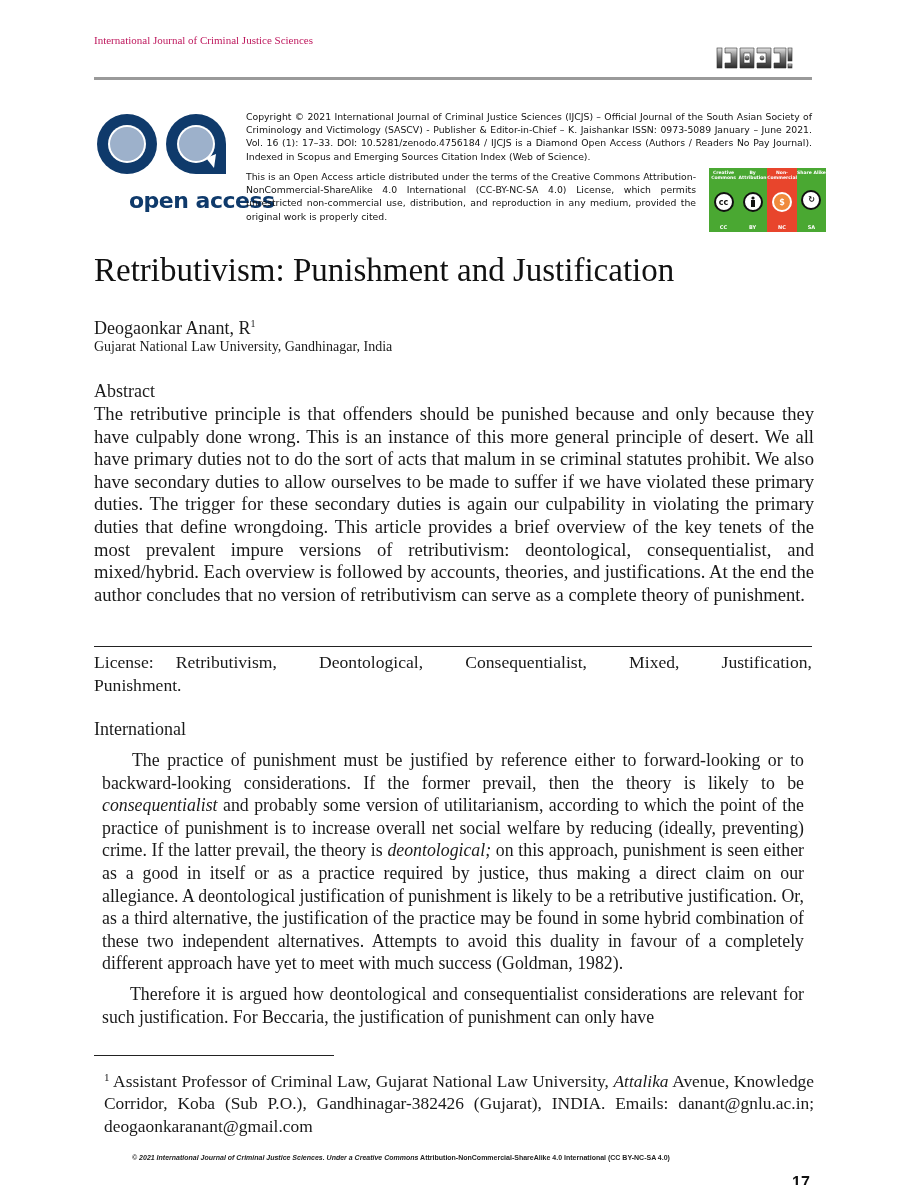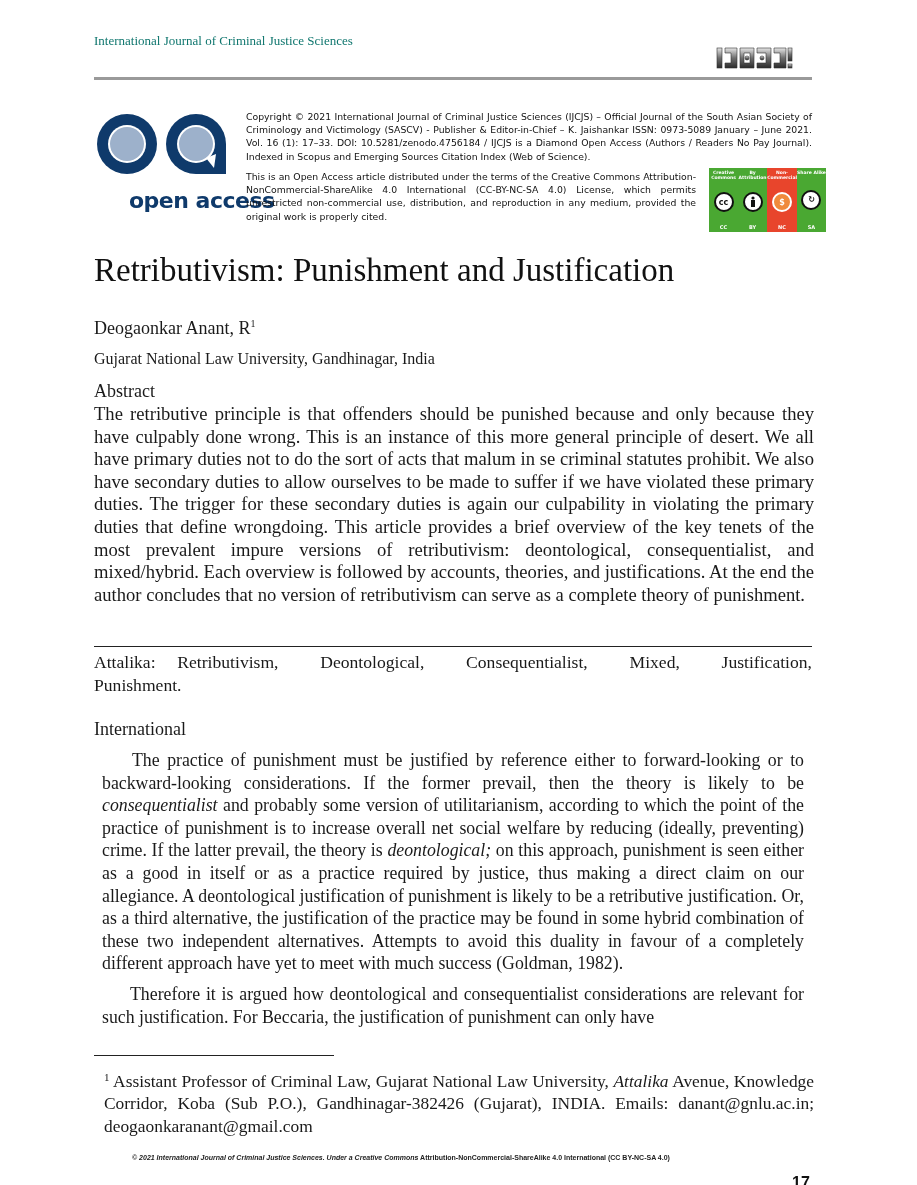--- a/index.html
+++ b/index.html
@@ -1,39 +1,39 @@
 <!DOCTYPE html>
 <html><head>
 <meta charset="utf-8">
 <style>
   html, body { margin: 0; padding: 0; background: #ffffff; }
   body { width: 917px; height: 1185px; position: relative; overflow: hidden; color: #1a1a1a; }
   .serif { font-family: "Liberation Serif", "DejaVu Serif", serif; }
   .sans { font-family: "DejaVu Sans", "Liberation Sans", sans-serif; }
 
-  .running-head { position: absolute; left: 94px; top: 32px; font-size: 13px; line-height: 17px; color: #0f766e; }
+  .running-head { position: absolute; left: 94px; top: 32px; font-size: 11px; line-height: 17px; color: #be185d; }
   .journal-logo { position: absolute; left: 715px; top: 44px; width: 80px; height: 28px; }
   .header-rule { position: absolute; left: 94px; top: 77px; width: 718px; height: 3px; background: #9a9a9a; }
 
   .oa-logo { position: absolute; left: 94px; top: 108px; width: 140px; height: 112px; }
   .oa-text { position: absolute; left: 94px; top: 188px; font-family: "DejaVu Sans", sans-serif; font-weight: bold; font-size: 22px; color: #0f3a6b; letter-spacing: -0.5px; margin-left: 35px; }
 
   .copyright { position: absolute; left: 246px; top: 110px; width: 566px; font-size: 9.3px; line-height: 13.2px; text-align: justify; color: #111; }
   .license { position: absolute; left: 246px; top: 170px; width: 450px; font-size: 9.3px; line-height: 13.2px; text-align: justify; color: #111; }
 
   .cc-badge { position: absolute; left: 709px; top: 168px; width: 117px; height: 64px; display: flex; }
   .cc-cell { flex: 1; display: flex; flex-direction: column; align-items: center; justify-content: space-between; padding: 2px 0; box-sizing: border-box; }
   .cc-cell .cap { font-family: "DejaVu Sans", sans-serif; font-size: 4.5px; line-height: 5px; color: #fff; text-align: center; font-weight: bold; }
   .cc-cell .lbl { font-family: "DejaVu Sans", sans-serif; font-size: 5px; color: #fff; font-weight: bold; }
   .cc-circle { width: 20px; height: 20px; border-radius: 50%; background: #fff; border: 2px solid #111; box-sizing: border-box; display: flex; align-items: center; justify-content: center; font-family: "DejaVu Sans", sans-serif; font-weight: bold; font-size: 8px; color: #111; }
 
   .title { position: absolute; left: 94px; top: 250px; font-size: 33px; line-height: 40px; color: #111; }
   .author { position: absolute; left: 94px; top: 313px; font-size: 18px; line-height: 22px; }
   .author sup { font-size: 10px; vertical-align: 7px; }
-  .affil { position: absolute; left: 94px; top: 348px; font-size: 16px; line-height: 22px; }
+  .affil { position: absolute; left: 94px; top: 336px; font-size: 14px; line-height: 22px; }
 
   .abstract-head { position: absolute; left: 94px; top: 380px; font-size: 18px; line-height: 22px; }
   .abstract { position: absolute; left: 94px; top: 403px; width: 720px; font-size: 18.6px; line-height: 22.6px; text-align: justify; }
   .abstract-rule { position: absolute; left: 94px; top: 646px; width: 718px; height: 1px; background: #222; }
 
   .keywords { position: absolute; left: 94px; top: 651px; width: 718px; font-size: 17.6px; line-height: 22.6px; text-align: justify; text-align-last: left; }
   .kw-list { word-spacing: 20px; }
 
   .intro-head { position: absolute; left: 94px; top: 718px; font-size: 18px; line-height: 22px; }
   .body { position: absolute; left: 94px; top: 741px; width: 718px; font-size: 17.8px; line-height: 22.6px; text-align: justify; }
@@ -123,21 +123,21 @@
 <div class="author serif">
   <span>Deogaonkar Anant, R</span><sup>1</sup>
 </div>
 <div class="affil serif">Gujarat National Law University, Gandhinagar, India</div>
 
 <div class="abstract-head serif">Abstract</div>
 <div class="abstract serif">The retributive principle is that offenders should be punished because and only because they have culpably done wrong. This is an instance of this more general principle of desert. We all have primary duties not to do the sort of acts that malum in se criminal statutes prohibit. We also have secondary duties to allow ourselves to be made to suffer if we have violated these primary duties. The trigger for these secondary duties is again our culpability in violating the primary duties that define wrongdoing. This article provides a brief overview of the key tenets of the most prevalent impure versions of retributivism: deontological, consequentialist, and mixed/hybrid. Each overview is followed by accounts, theories, and justifications. At the end the author concludes that no version of retributivism can serve as a complete theory of punishment.</div>
 <div class="abstract-rule"></div>
 
 <div class="keywords serif">
-  <span>Attalika:</span>
+  <span>License:</span>
   <span class="kw-list">Retributivism, Deontological, Consequentialist, Mixed, Justification, Punishment.</span>
 </div>
 
 <div class="intro-head serif">International</div>
 <div class="body serif">
   <p><span>The practice of punishment must be justified by reference either to forward-looking or to backward-looking considerations. If the former prevail, then the theory is likely to be </span><i>consequentialist</i><span> and probably some version of utilitarianism, according to which the point of the practice of punishment is to increase overall net social welfare by reducing (ideally, preventing) crime. If the latter prevail, the theory is </span><i>deontological;</i><span> on this approach, punishment is seen either as a good in itself or as a practice required by justice, thus making a direct claim on our allegiance. A deontological justification of punishment is likely to be a retributive justification. Or, as a third alternative, the justification of the practice may be found in some hybrid combination of these two independent alternatives. Attempts to avoid this duality in favour of a completely different approach have yet to meet with much success (Goldman, 1982).</span></p>
   <p class="p2">Therefore it is argued how deontological and consequentialist considerations are relevant for such justification. For Beccaria, the justification of punishment can only have</p>
 </div>
 
 <div class="fn-rule"></div>

